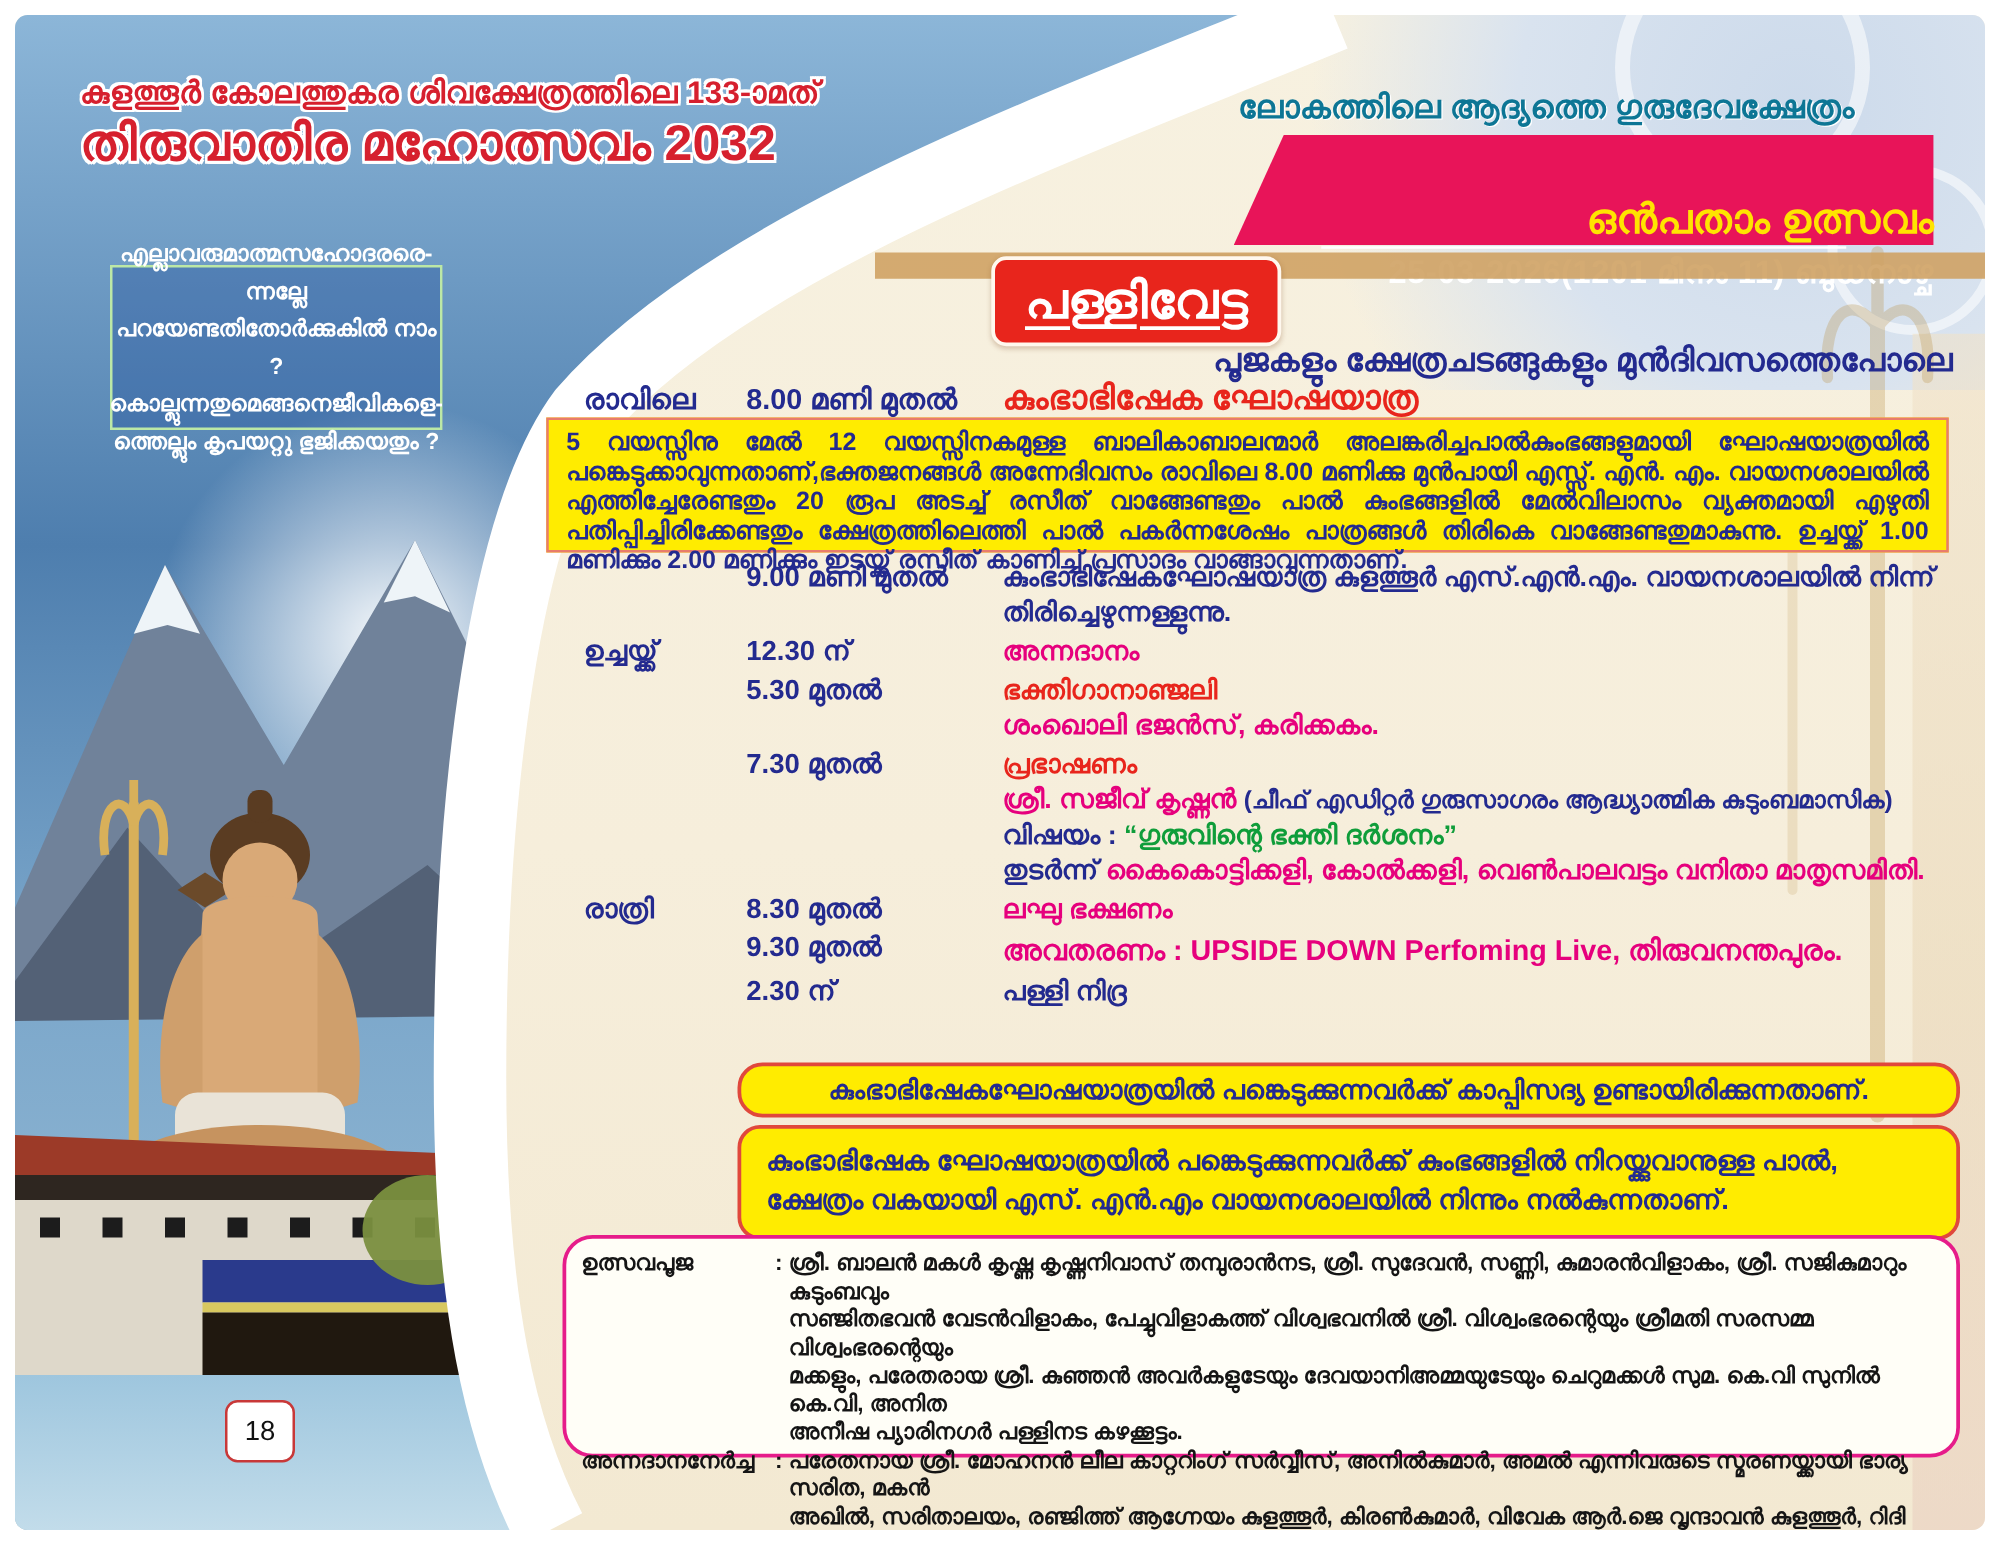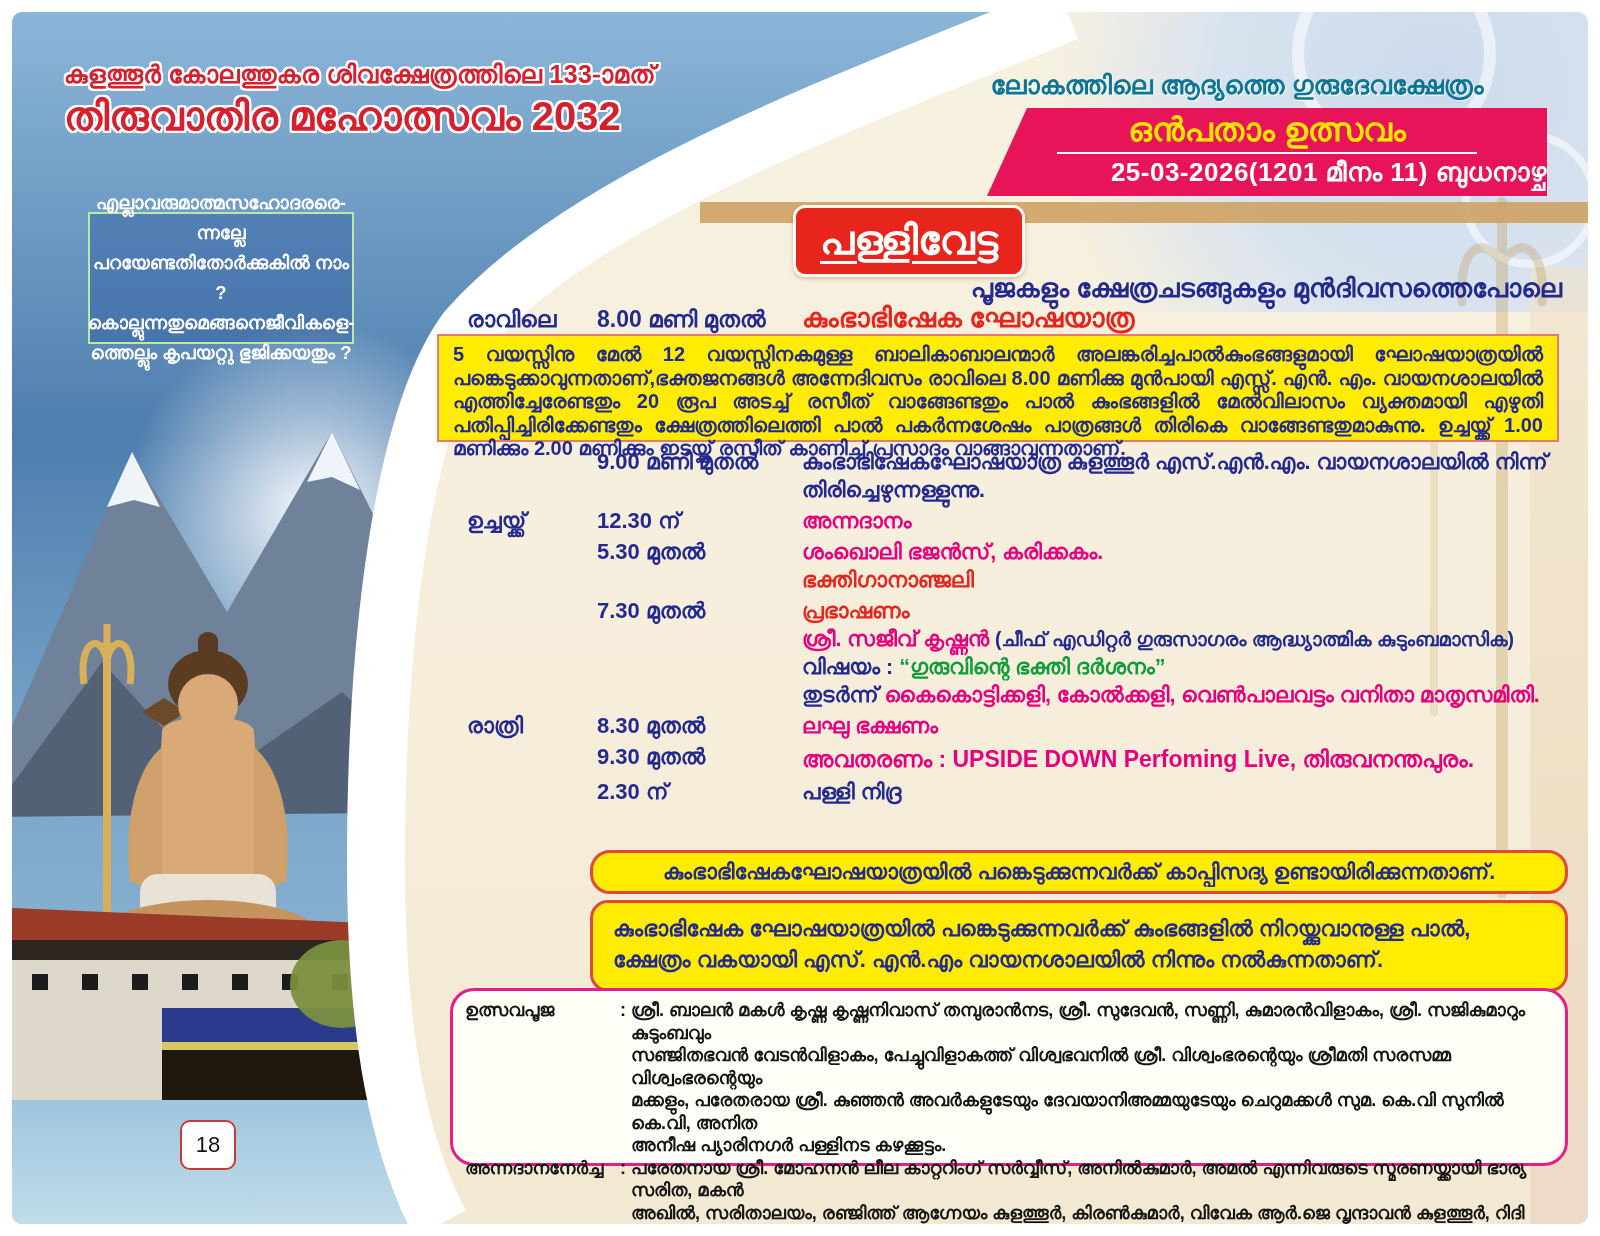--- a/index.html
+++ b/index.html
@@ -34,22 +34,22 @@
      border:2px solid #bce8a6;background:rgba(25,70,150,.32);
      display:flex;flex-direction:column;justify-content:center;align-items:center;
      color:#ffffff;font-weight:bold;font-size:18.5px;line-height:30px;text-align:center;}
 
   
   .tagline{position:absolute;left:905px;top:58px;width:640px;text-align:center;
      color:#0d7695;font-weight:bold;font-size:26px;text-shadow:1px 1px 0 #fff;}
   .banner{position:absolute;left:975px;top:96px;width:560px;height:88px;}
   .banner:before{content:"";position:absolute;inset:0;background:#e81459;
      clip-path:polygon(40px 0,100% 0,100% 100%,0 100%);}
-  .banner-title{position:relative;text-align:center;color:#ffe400;font-weight:bold;
-     font-size:33px;padding-top:3px;}
+  .banner-title{position:relative;text-align:right;color:#ffe400;font-weight:bold;
+     font-size:33px;padding-top:16px;margin-top:32px;}
   .banner-sep{position:relative;margin:2px auto 0;width:420px;height:2px;background:#ffffff;}
   .banner-date{position:relative;text-align:right;color:#ffffff;font-weight:bold;
      font-size:26px;padding-top:3px;letter-spacing:.5px;}
   .tan-stripe{position:absolute;left:688px;top:190px;width:888px;height:21px;
      background:#cfa264;opacity:.9;}
 
   
   .title-box{position:absolute;left:781px;top:193px;width:226px;height:66px;
      background:#e8251c;border:3px solid #fff8ee;border-radius:12px;
      display:flex;align-items:center;justify-content:center;
@@ -241,22 +241,22 @@
         <div class="sch-session">ഉച്ചയ്ക്ക്</div>
         <div class="sch-time">12.30 ന്</div>
         <div class="sch-content">
           <span class="sch-line"><span class="c-mag">അന്നദാനം</span></span>
         </div>
       </div>
       <div class="sch-row">
         <div class="sch-session"></div>
         <div class="sch-time">5.30 മുതൽ</div>
         <div class="sch-content">
+          <span class="sch-line"><span class="c-red">ഭക്തിഗാനാഞ്ജലി</span></span>
           <span class="sch-line"><span class="c-mag">ശംഖൊലി ഭജൻസ്, കരിക്കകം.</span></span>
-          <span class="sch-line"><span class="c-red">ഭക്തിഗാനാഞ്ജലി</span></span>
         </div>
       </div>
       <div class="sch-row">
         <div class="sch-session"></div>
         <div class="sch-time">7.30 മുതൽ</div>
         <div class="sch-content">
           <span class="sch-line"><span class="c-red">പ്രഭാഷണം</span></span>
           <span class="sch-line"><span class="c-mag">ശ്രീ. സജീവ് കൃഷ്ണൻ </span><span class="c-navy-sm">(ചീഫ് എഡിറ്റർ ഗുരുസാഗരം ആദ്ധ്യാത്മിക കുടുംബമാസിക)</span></span>
           <span class="sch-line"><span class="c-navy">വിഷയം : </span><span class="c-green">“ഗുരുവിന്റെ ഭക്തി ദർശനം”</span></span>
           <span class="sch-line"><span class="c-navy">തുടർന്ന് </span><span class="c-mag">കൈകൊട്ടിക്കളി, കോൽക്കളി, വെൺപാലവട്ടം വനിതാ മാതൃസമിതി.</span></span>

